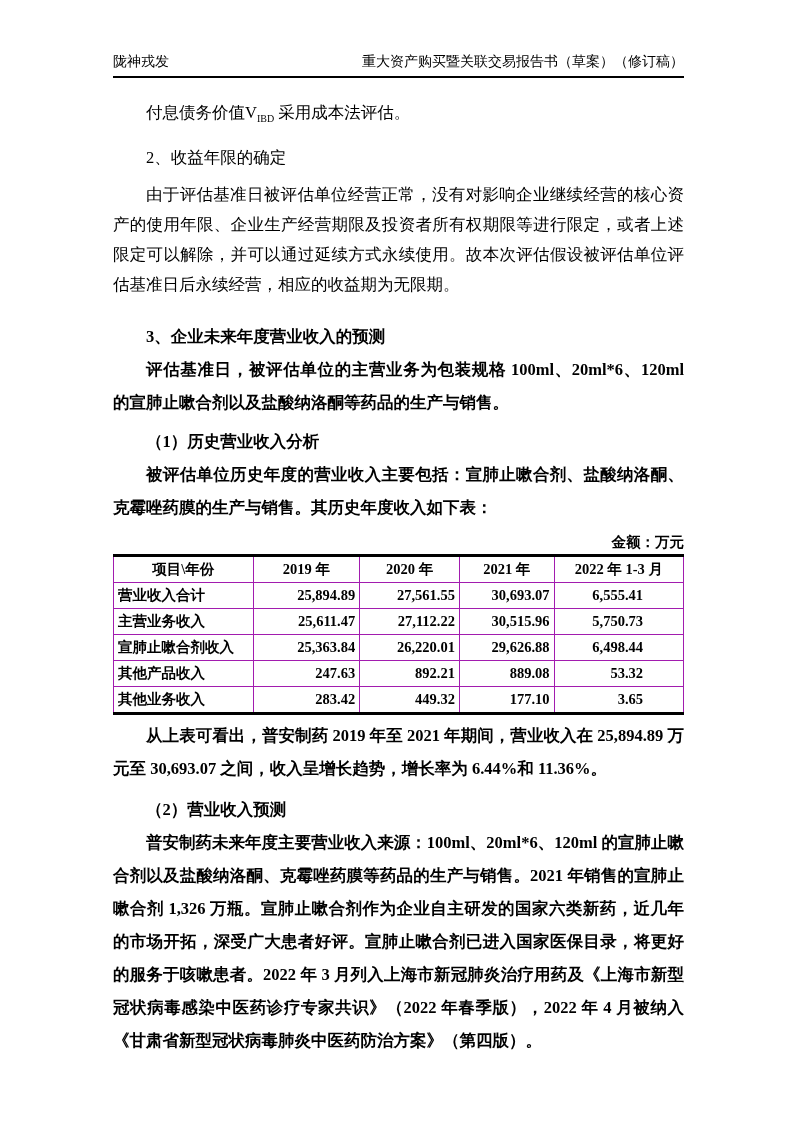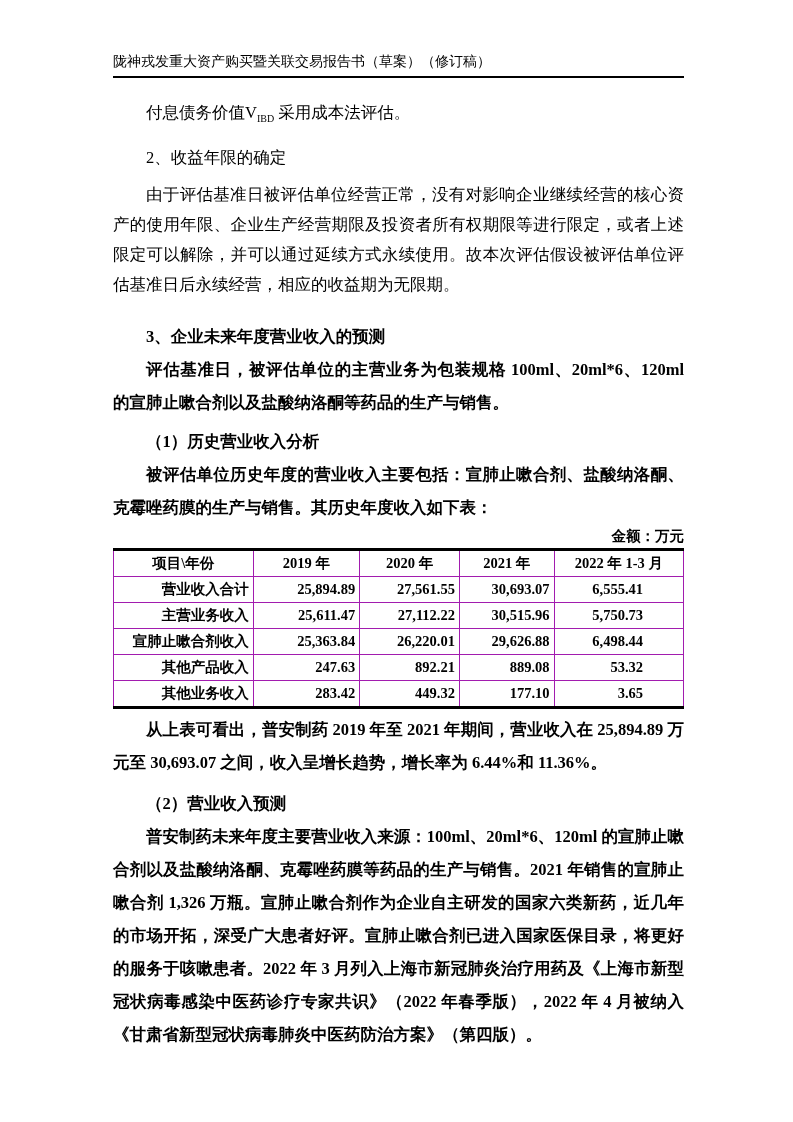--- a/index.html
+++ b/index.html
@@ -15,21 +15,21 @@
     background: #ffffff;
     color: #000000;
     font-family: "Liberation Serif", "DejaVu Serif", serif;
     overflow: hidden;
     box-sizing: border-box;
     padding: 52px 109px 0 113px;
   }
   
   .doc-header {
     display: flex;
-    justify-content: flex-start;
+    justify-content: space-between;
     align-items: flex-end;
     font-size: 14px;
     line-height: 20px;
     border-bottom: 2px solid #000;
     padding-bottom: 4px;
   }
   
   .para, .heading {
     font-size: 16.5px;
     line-height: 33px;
@@ -39,21 +39,21 @@
   }
   .bold { font-weight: bold; }
   .p1   { margin-top: 18px; }
   .h2   { margin-top: 6px; }
   .p2   { margin-top: 6px; line-height: 30px; }
   .h3   { margin-top: 20px; }
   .p3   { margin-top: 0; }
   .h4   { margin-top: 6px; }
   .p4   { margin-top: 0; }
   .unit-label {
-    margin-top: 2px;
+    margin-top: 8px;
     font-size: 14.5px;
     font-weight: bold;
     text-align: right;
     line-height: 20px;
   }
   .p5   { margin-top: 4px; }
   .h5   { margin-top: 8px; }
   .p6   { margin-top: 0; }
   sub.vsub {
     font-size: 10px;
@@ -72,21 +72,21 @@
     table-layout: fixed;
   }
   table.rev-table td, table.rev-table th {
     border: 1px solid #a21caf;
     height: 25px;
     padding: 0 4px;
     overflow: hidden;
     white-space: nowrap;
   }
   table.rev-table th { text-align: center; font-weight: bold; }
-  td.cell-label { text-align: right; }
+  td.cell-label { text-align: left; }
   td.cell-num   { text-align: right; padding-right: 14px; }
   td.cell-num.last { padding-right: 40px; }
   col.c1 { width: 24.5%; }
   col.c2 { width: 18.7%; }
   col.c3 { width: 17.5%; }
   col.c4 { width: 16.6%; }
   col.c5 { width: 22.7%; }
   
   .page-footer {
     position: absolute;

